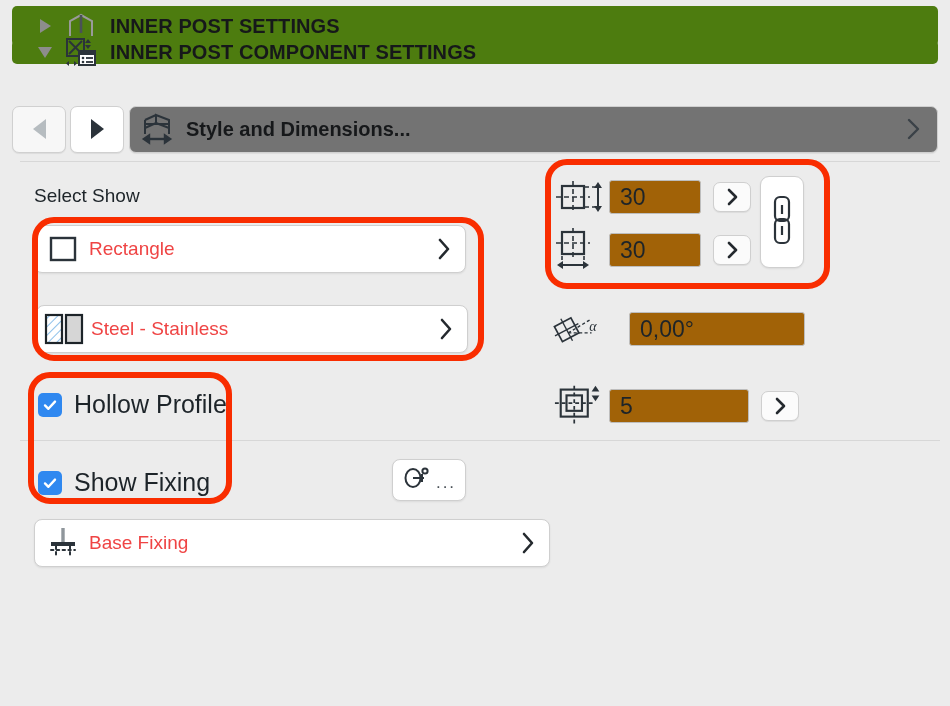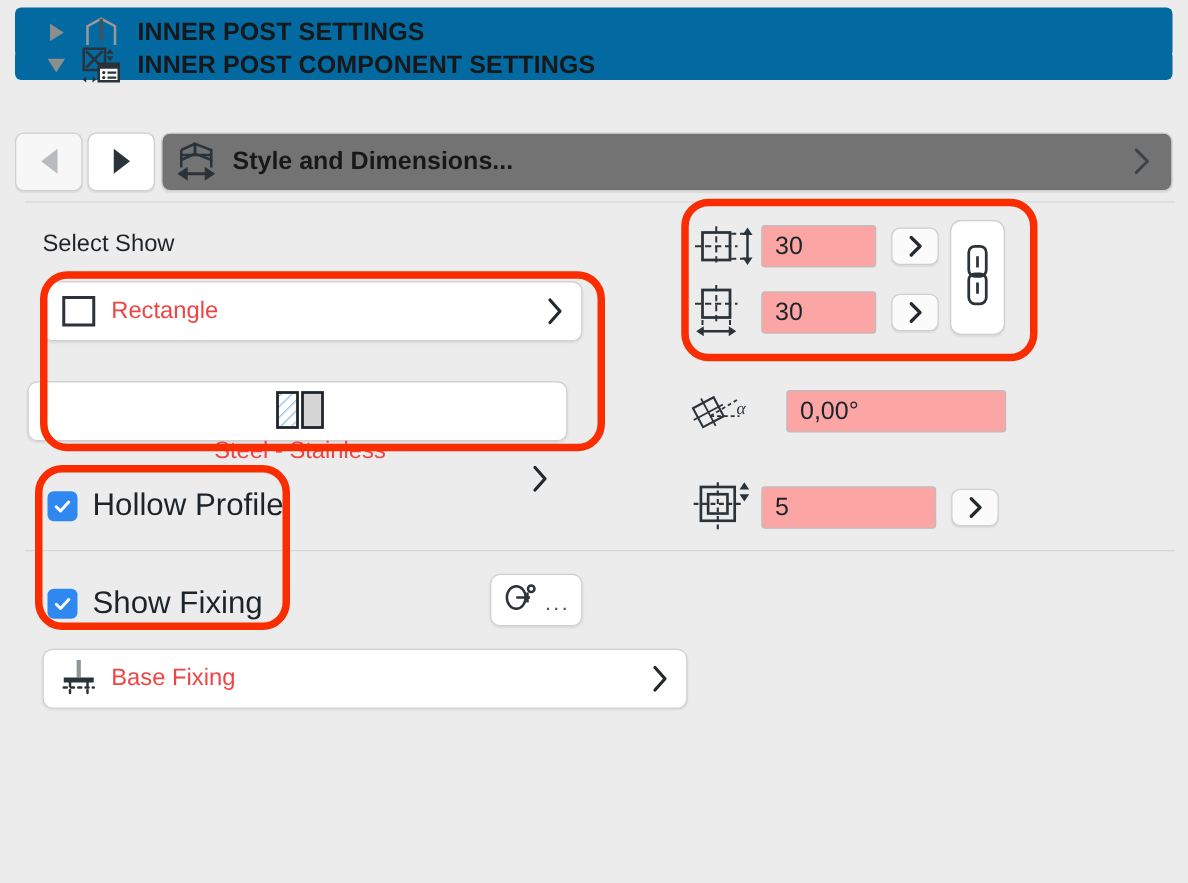--- a/index.html
+++ b/index.html
@@ -15,21 +15,21 @@
     color: #1d2429;
     overflow: hidden;
     position: relative;
   }
 
   
   .section-header {
     position: absolute;
     left: 12px;
     width: 926px;
-    background: #0369a1;
+    background: #4d7c0f;
     border-radius: 5px;
     display: flex;
     align-items: center;
     box-sizing: border-box;
   }
   #sec-inner-post { top: 6px; height: 40px; }
   #sec-inner-post-comp { top: 40px; height: 24px; }
 
   .disclosure {
     width: 30px;
@@ -181,21 +181,21 @@
     margin-left: 4px;
     white-space: nowrap;
   }
   .combo-chev {
     margin-left: auto;
     margin-right: 14px;
     display: flex;
     align-items: center;
   }
   #combo-shape  { left: 34px; top: 225px;  width: 432px; height: 48px; }
-  #combo-mat    { left: 22px; top: 305px;  width: 432px; height: 48px; flex-direction: column; }
+  #combo-mat    { left: 36px; top: 305px;  width: 432px; height: 48px; }
   #combo-basefix{ left: 34px; top: 519px;  width: 516px; height: 48px; }
 
   
   .check-row {
     position: absolute;
     display: flex;
     align-items: center;
   }
   #chk-hollow { left: 38px; top: 390px; }
   #chk-fixing { left: 38px; top: 468px; }
@@ -223,29 +223,29 @@
     align-items: center;
   }
   .num-icon {
     width: 56px;
     flex: 0 0 56px;
     display: flex;
     align-items: center;
     justify-content: center;
   }
   .num-input {
-    background: #fca5a5;
+    background: #a16207;
     border: 1px solid #bdbdbd;
     border-radius: 3px;
     height: 34px;
     box-sizing: border-box;
     display: flex;
     align-items: center;
     padding-left: 10px;
-    font-size: 20px;
+    font-size: 23px;
     color: #1d2429;
     font-family: "Liberation Sans", sans-serif;
   }
   .step-btn {
     width: 38px;
     height: 30px;
     background: #fbfbfb;
     border: 1px solid #cfcfcf;
     border-radius: 7px;
     display: flex;

